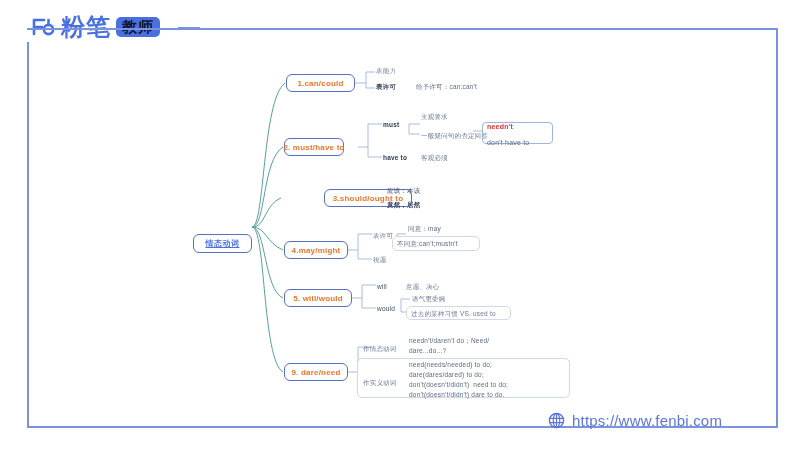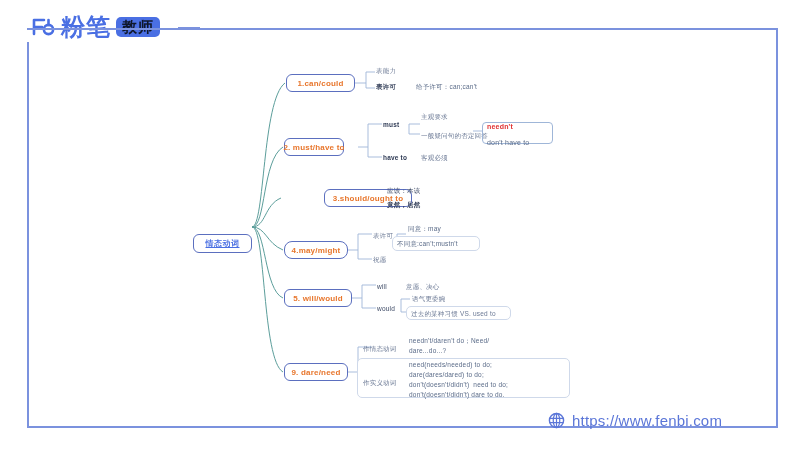--- a/index.html
+++ b/index.html
@@ -157,21 +157,21 @@
     <div class="lbl bold" style="left:383px;top:153px;">have to</div>
     <div class="lbl" style="left:421px;top:153px;">客观必须</div>
     <div class="node redbox" style="left:482px;top:122px;width:71px;height:22px;background:transparent;border-color:#9fb6d8;"></div>
     <div class="lbl red" style="left:487px;top:122px;font-size:7px;">needn't</div>
     <div class="lbl en" style="left:487px;top:138px;font-size:7px;">don't have to</div>
 
     <div class="node main" style="left:282px;top:189px;width:88px;height:18px;margin-left:42px;">3.should/ought to</div>
     <div class="lbl dark" style="left:387px;top:186px;">应该：本该</div>
     <div class="lbl bold" style="left:387px;top:200px;">竟然，居然</div>
 
-    <div class="node main" style="left:284px;top:241px;width:64px;height:18px;border-radius:8px;">4.may/might</div>
+    <div class="node main" style="left:284px;top:241px;width:64px;height:18px;">4.may/might</div>
     <div class="lbl" style="left:373px;top:231px;">表许可</div>
     <div class="lbl en" style="left:408px;top:224px;">同意：may</div>
     <div class="panel" style="left:392px;top:236px;width:88px;height:15px;"></div>
     <div class="lbl en" style="left:397px;top:239px;">不同意:can't;mustn't</div>
     <div class="lbl" style="left:373px;top:255px;">祝愿</div>
 
     <div class="node main" style="left:284px;top:289px;width:68px;height:18px;">5. will/would</div>
     <div class="lbl dark" style="left:377px;top:282px;">will</div>
     <div class="lbl" style="left:406px;top:282px;">意愿、决心</div>
     <div class="lbl dark" style="left:377px;top:304px;">would</div>

